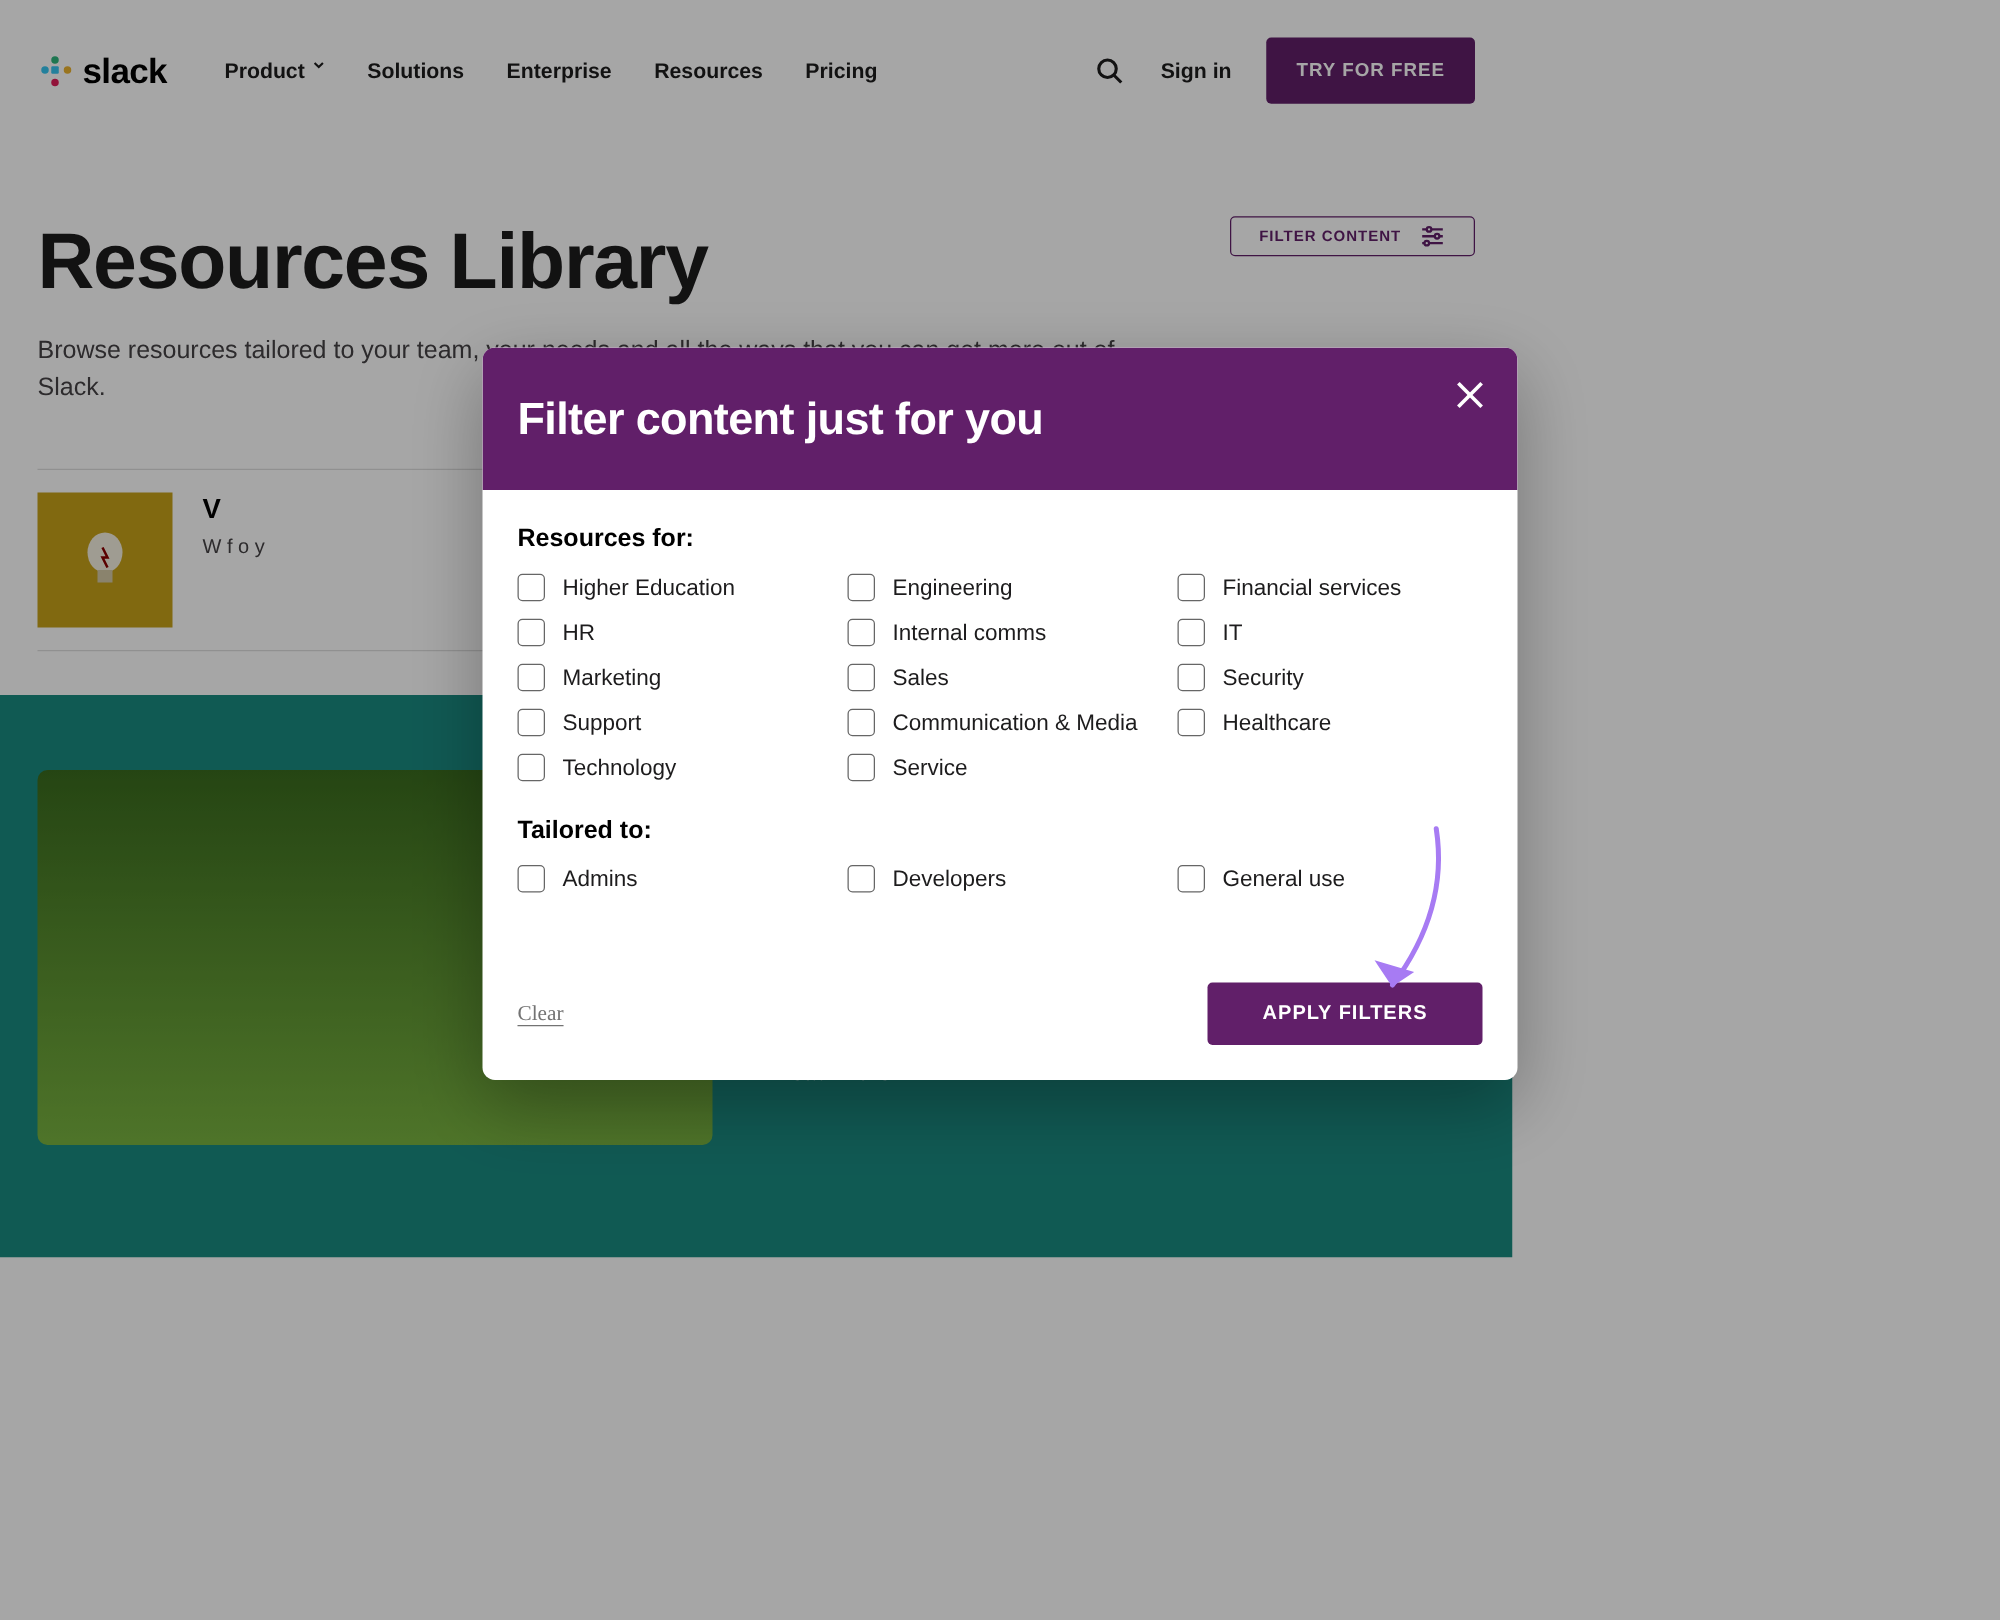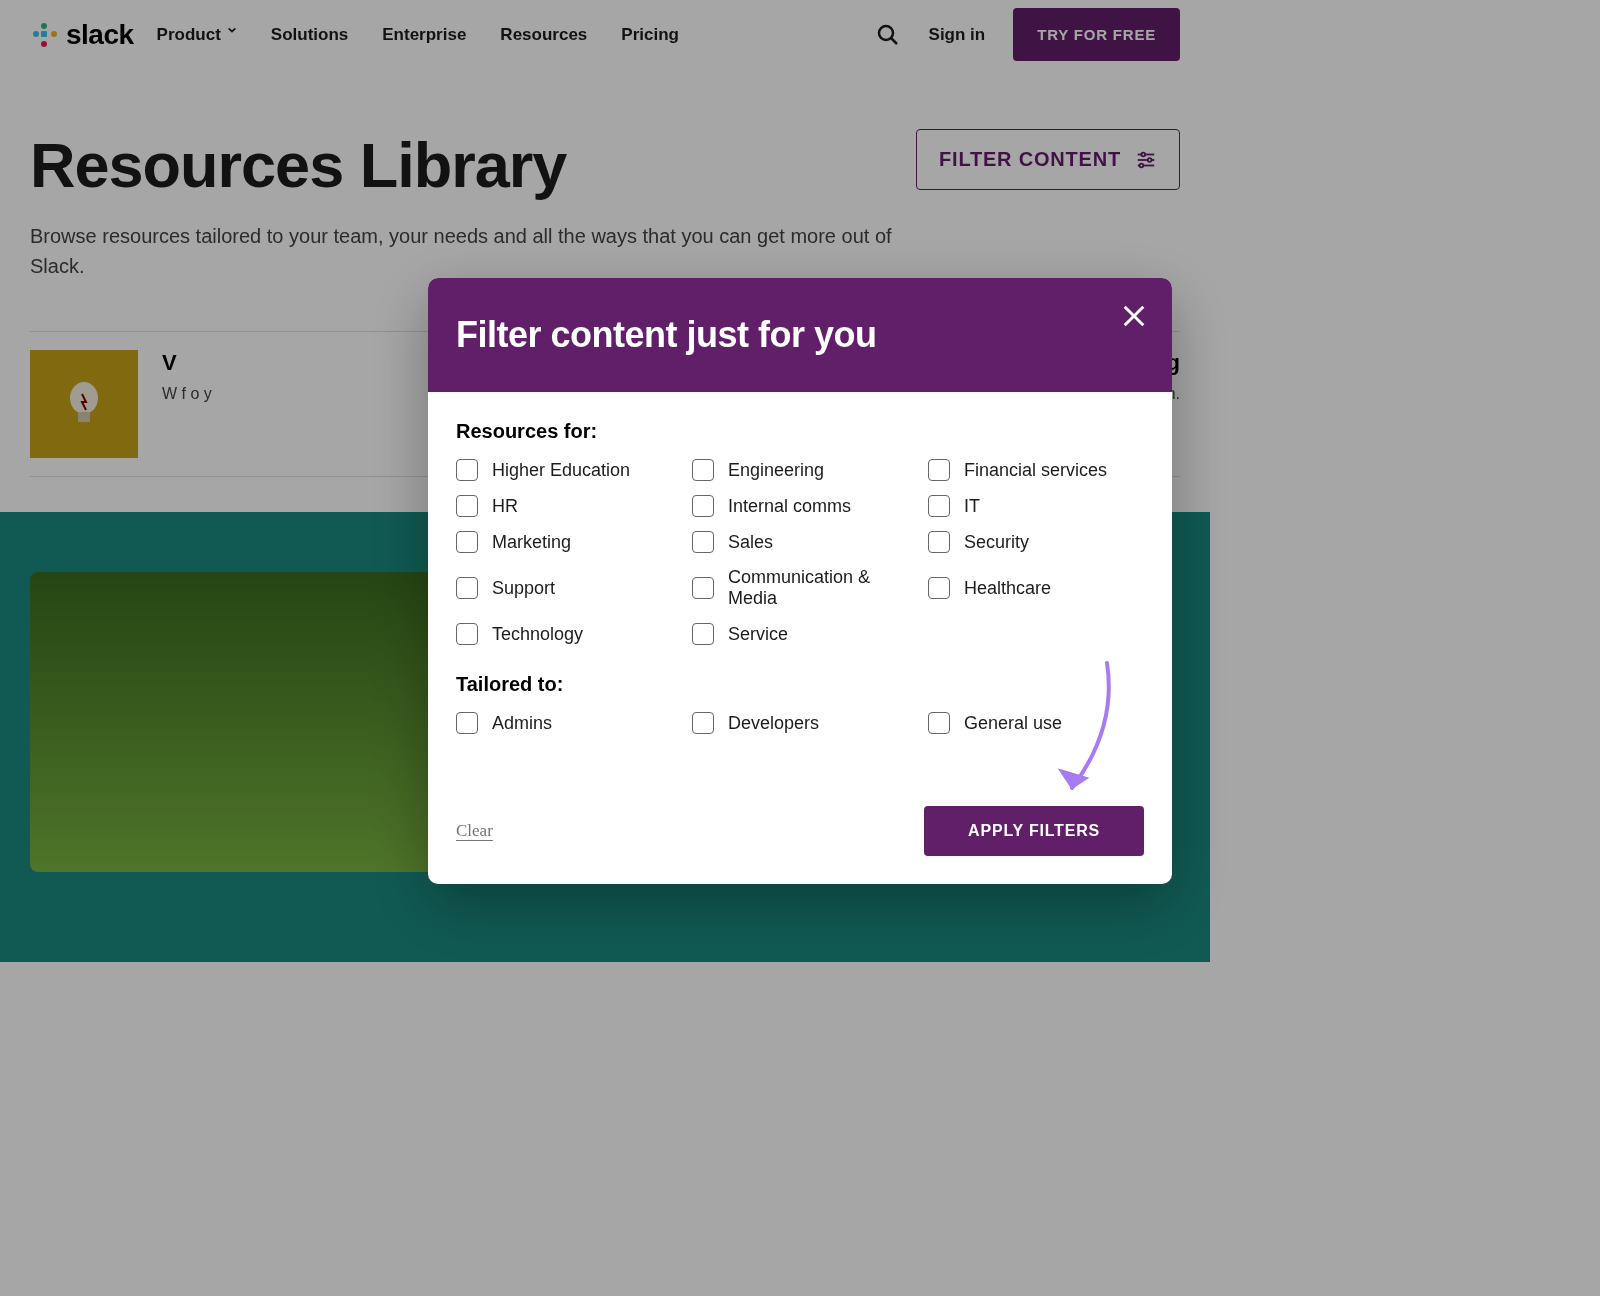--- a/index.html
+++ b/index.html
@@ -1,55 +1,55 @@
 <!DOCTYPE html>
 <html><head>
 <meta charset="utf-8">
 <style>
 * { margin: 0; padding: 0; box-sizing: border-box; }
 body { font-family: -apple-system, BlinkMacSystemFont, "Segoe UI", Helvetica, Arial, sans-serif; background: #fff; width: 1210px; overflow: hidden; }
 
 
-.header { display: flex; align-items: center; padding: 8px 30px; gap: 23px; }
+.header { display: flex; align-items: center; padding: 30px 30px; gap: 46px; }
 .logo { display: flex; align-items: center; gap: 6px; }
 .logo-mark { width: 30px; height: 30px; }
 .logo-text { font-size: 28px; font-weight: 800; color: #000; letter-spacing: -0.5px; }
 .nav { display: flex; gap: 34px; flex: 1; }
 .nav-item { font-size: 17px; font-weight: 700; color: #1d1c1d; display: flex; gap: 6px; }
 .nav-item .chevron { width: 10px; height: 10px; }
 .header-right { display: flex; align-items: center; gap: 28px; }
 .search-btn { width: 26px; height: 26px; display: flex; align-items: center; justify-content: center; }
 .signin { font-size: 17px; font-weight: 700; color: #1d1c1d; }
 .try-free { background: #611f69; color: #fff; font-size: 15px; font-weight: 700; letter-spacing: 0.8px; padding: 18px 24px; border-radius: 4px; }
 
 
 .page { padding: 60px 30px 0; }
 .page-head { display: flex; justify-content: space-between; align-items: flex-start; margin-bottom: 20px; }
 .page-title { font-size: 63px; font-weight: 800; color: #1d1c1d; letter-spacing: -1px; }
-.filter-btn { border: 1px solid #611f69; color: #611f69; font-size: 20px; font-weight: 700; letter-spacing: 0.8px; padding: 18px 22px; border-radius: 4px; display: flex; align-items: center; gap: 14px; }
+.filter-btn { border: 1px solid #611f69; color: #611f69; font-size: 12px; font-weight: 700; letter-spacing: 0.8px; padding: 4px 22px; border-radius: 4px; display: flex; align-items: center; gap: 14px; }
 .filter-icon { width: 22px; height: 22px; }
 .page-desc { font-size: 20px; color: #454245; max-width: 900px; line-height: 1.5; margin-bottom: 50px; }
 
 
 .cards { display: flex; border-top: 1px solid #ddd; border-bottom: 1px solid #ddd; padding: 18px 0; gap: 40px; }
 .card { display: flex; gap: 24px; flex: 1; }
 .card-thumb { width: 108px; height: 108px; background: #c6a11a; flex-shrink: 0; display:flex; align-items:center; justify-content:center;}
 .card-title { font-size: 22px; font-weight: 700; margin-bottom: 6px; }
 .card-text { font-size: 16px; color: #454245; line-height: 1.5; }
 
 
 .hero { background: #1a8a80; margin-top: 35px; display: flex; padding: 0 30px 60px; gap: 50px; min-height: 450px; position: relative; }
 .hero-img { width: 540px; margin-top: 60px; }
 .hero-content { flex: 1; padding-top: 240px; color: #fff; }
 .hero-text { font-size: 21px; line-height: 1.5; margin-bottom: 20px; max-width: 520px; }
 .read-more { font-size: 18px; font-weight: 600; display: flex; align-items: center; gap: 10px; }
 
 
 .overlay { position: fixed; inset: 0; background: rgba(0,0,0,0.35); display: flex; align-items: flex-start; justify-content: center; padding-top: 278px; }
-.modal { width: 744px; background: #fff; border-radius: 10px; overflow: hidden; box-shadow: 0 20px 60px rgba(0,0,0,0.3); position: relative; }
+.modal { width: 828px; background: #fff; border-radius: 10px; overflow: hidden; box-shadow: 0 20px 60px rgba(0,0,0,0.3); position: relative; }
 .modal-header { background: #611f69; padding: 36px 28px; position: relative; }
 .modal-title { color: #fff; font-size: 36px; font-weight: 800; letter-spacing: -0.5px; }
 .modal-close { position: absolute; top: 24px; right: 24px; width: 28px; height: 28px; color:#fff; }
 .modal-body { padding: 28px 28px 20px; }
 .filter-section-title { font-size: 20px; font-weight: 700; margin-bottom: 16px; }
 .filter-grid { display: grid; grid-template-columns: repeat(3, 1fr); gap: 14px 20px; margin-bottom: 28px; }
 .filter-item { display: flex; align-items: center; gap: 14px; font-size: 18px; color: #1d1c1d; }
 .chk { width: 22px; height: 22px; border: 1.5px solid #666; border-radius: 4px; flex-shrink: 0; }
 .modal-footer { display: flex; justify-content: space-between; align-items: center; padding: 24px 28px 28px; }
 .clear-link { font-size: 17px; color: #737373; text-decoration: underline; text-underline-offset: 4px; font-family: Liberation Serif, serif; }

